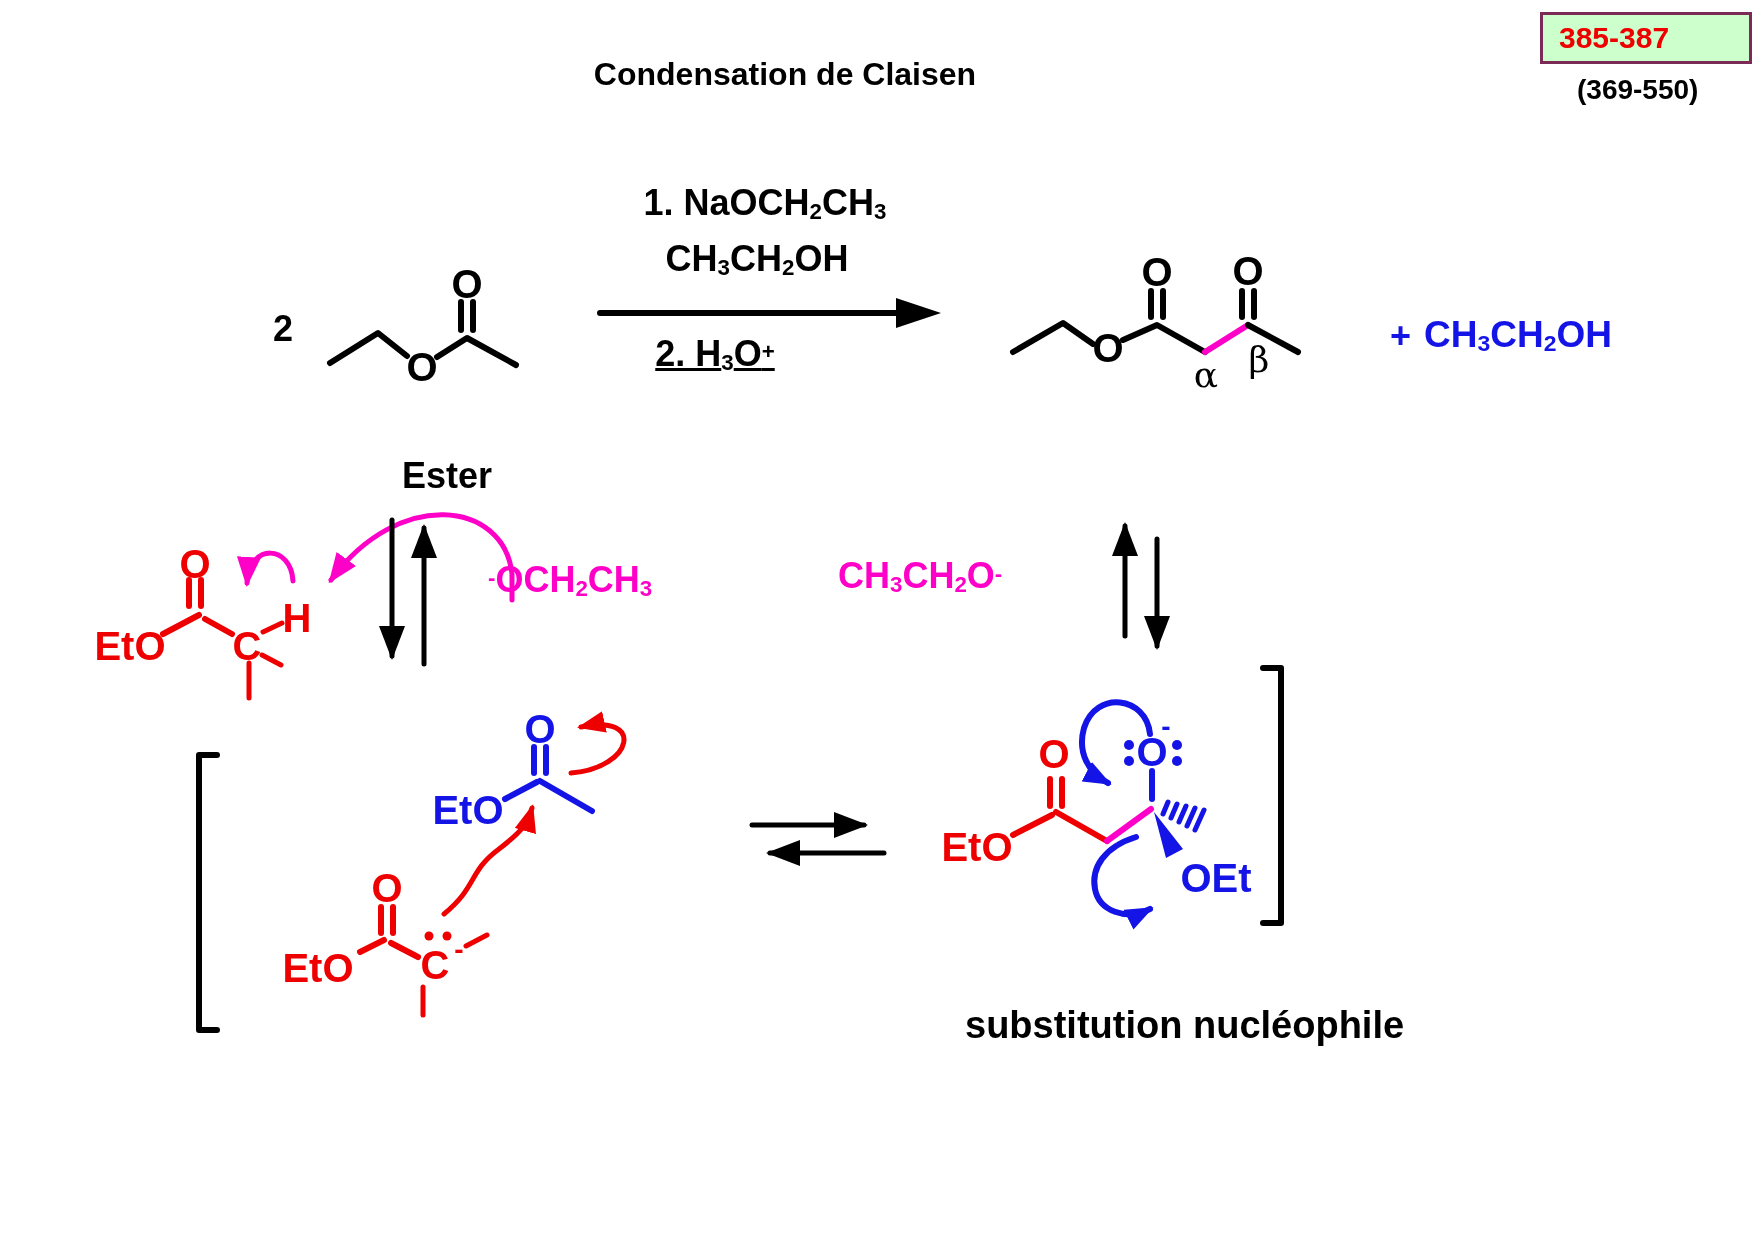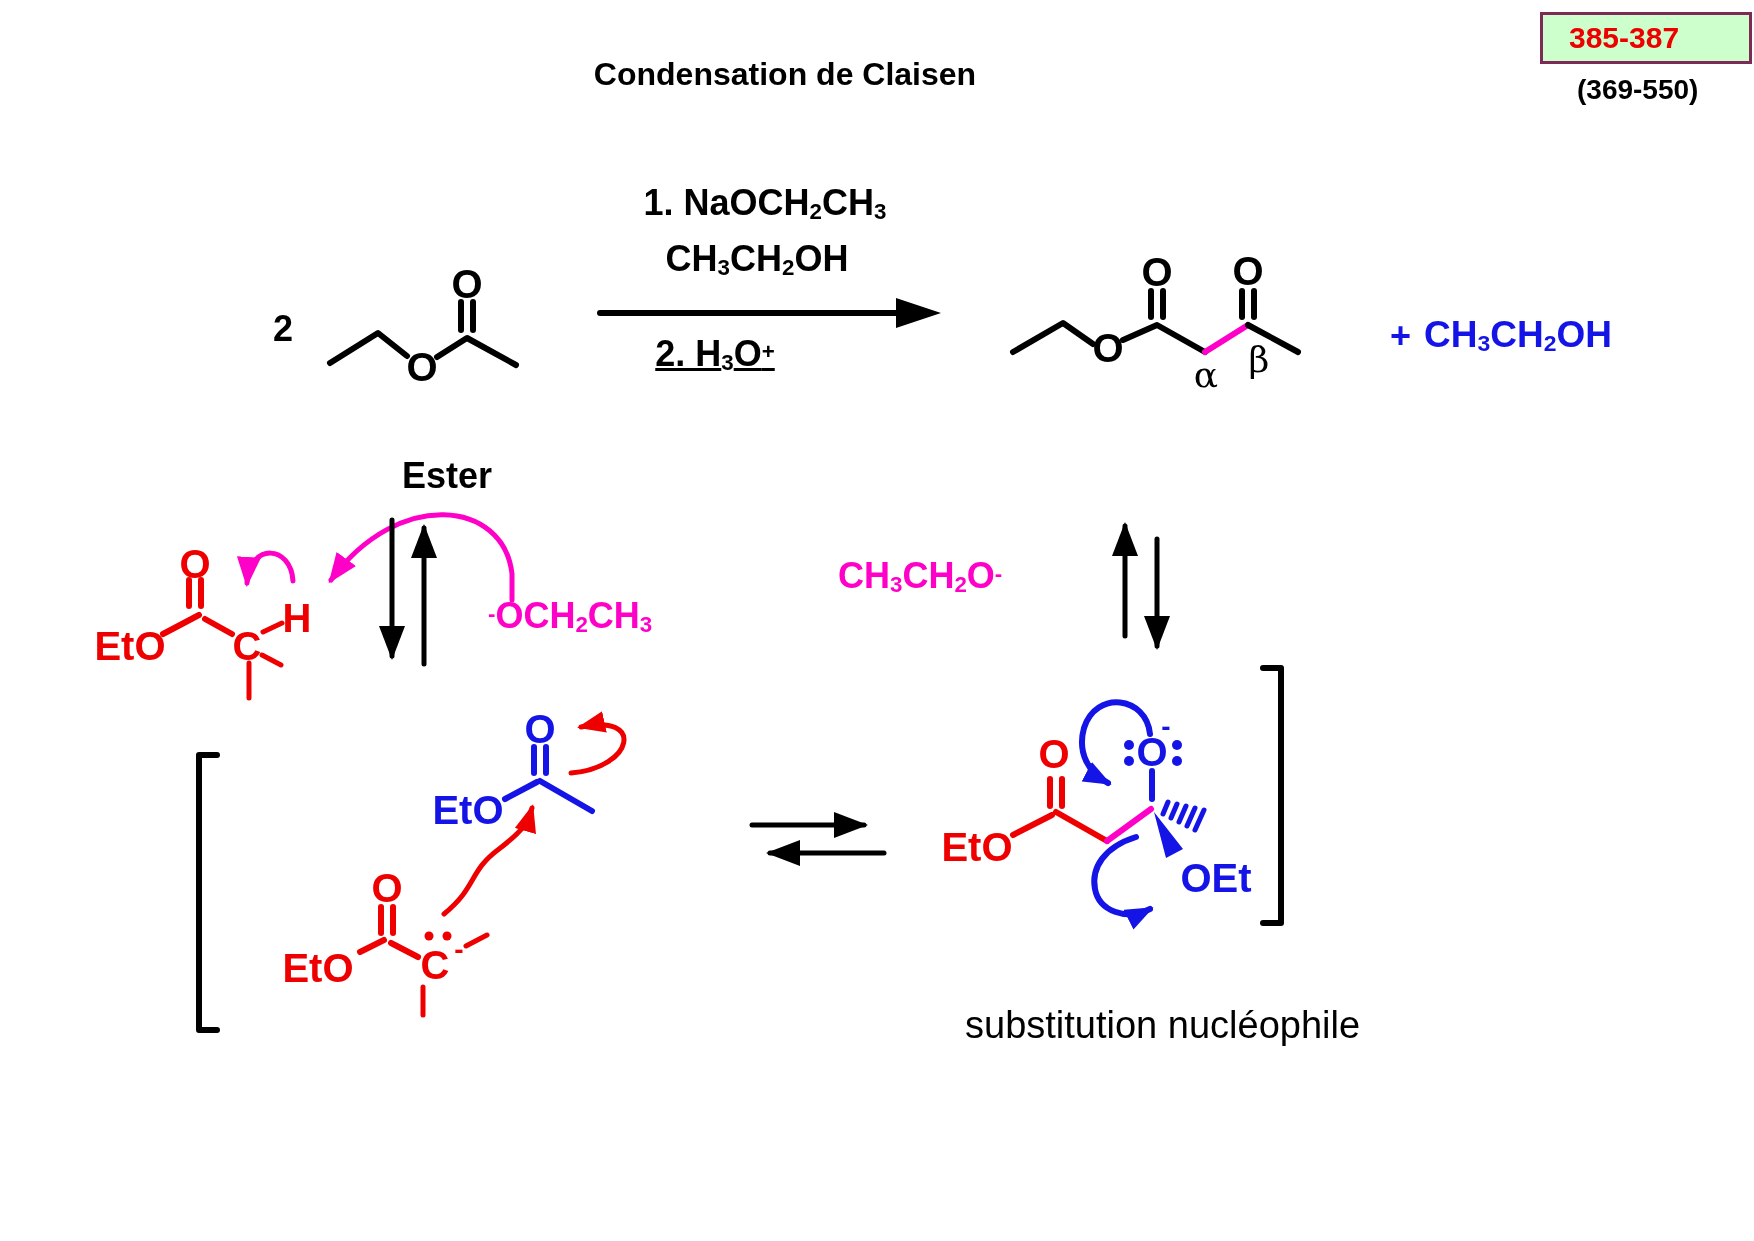--- a/index.html
+++ b/index.html
@@ -29,26 +29,26 @@
   .c-mag{color:var(--magenta);} .c-black{color:var(--black);}
   .greek{font-family:"DejaVu Serif",serif;font-weight:normal;font-size:36px;}
   sub{font-size:62%;vertical-align:-18%;}
   sup{font-size:62%;vertical-align:32%;}
 
   .title{position:absolute;left:785px;top:56px;transform:translateX(-50%);
          font-weight:bold;font-size:32px;color:var(--black);white-space:nowrap;}
   .page-box{position:absolute;left:1540px;top:12px;width:212px;height:52px;
             background:var(--box_bg);border:3px solid var(--box_border);
             box-sizing:border-box;}
-  .page-box span{display:block;padding-left:26px;line-height:46px;
+  .page-box span{display:block;padding-left:16px;line-height:46px;
                  font-weight:bold;font-size:30px;color:var(--red);border-radius:18px;}
   .page-paren{position:absolute;left:1577px;top:74px;
               font-weight:bold;font-size:28px;color:var(--black);}
   .caption{position:absolute;left:965px;top:1004px;
-           font-weight:normal;font-size:38px;color:var(--black);}
+           font-weight:bold;font-size:38px;color:var(--black);}
 </style>
 </head>
 <body>
 
 <div id="stage">
 
   <svg id="scheme-svg" width="1754" height="1241" viewBox="0 0 1754 1241">
     <defs>
       <marker id="mk-black" markerUnits="userSpaceOnUse" markerWidth="36" markerHeight="26" refX="30" refY="13" orient="auto">
         <path d="M0 0 L34 13 L0 26 z" class="f-black"></path>
@@ -190,21 +190,21 @@
   <div class="txt ctr greek" style="left:1206px;top:375px;">α</div>
   <div class="txt ctr greek" style="left:1259px;top:360px;">β</div>
 
   <div class="txt cx label" style="left:447px;top:458px;">Ester</div>
 
   <div class="txt ctr atom c-red" style="left:130px;top:646px;">EtO</div>
   <div class="txt ctr atom c-red" style="left:195px;top:564px;">O</div>
   <div class="txt ctr atom c-red" style="left:247px;top:646px;">C</div>
   <div class="txt ctr atom c-red" style="left:297px;top:618px;">H</div>
 
-  <div class="txt formula c-mag" style="left:488px;top:598px;"><sup>-</sup>OCH<sub>2</sub>CH<sub>3</sub></div>
+  <div class="txt formula c-mag" style="left:488px;top:562px;"><sup>-</sup>OCH<sub>2</sub>CH<sub>3</sub></div>
   <div class="txt formula c-mag" style="left:838px;top:558px;">CH<sub>3</sub>CH<sub>2</sub>O<sup>-</sup></div>
 
   <div class="txt ctr atom c-blue" style="left:468px;top:810px;">EtO</div>
   <div class="txt ctr atom c-blue" style="left:540px;top:729px;">O</div>
 
   <div class="txt ctr atom c-red" style="left:318px;top:968px;">EtO</div>
   <div class="txt ctr atom c-red" style="left:387px;top:888px;">O</div>
   <div class="txt ctr atom c-red" style="left:435px;top:965px;">C</div>
   <div class="txt ctr small-charge c-red" style="left:459px;top:950px;">-</div>
 

